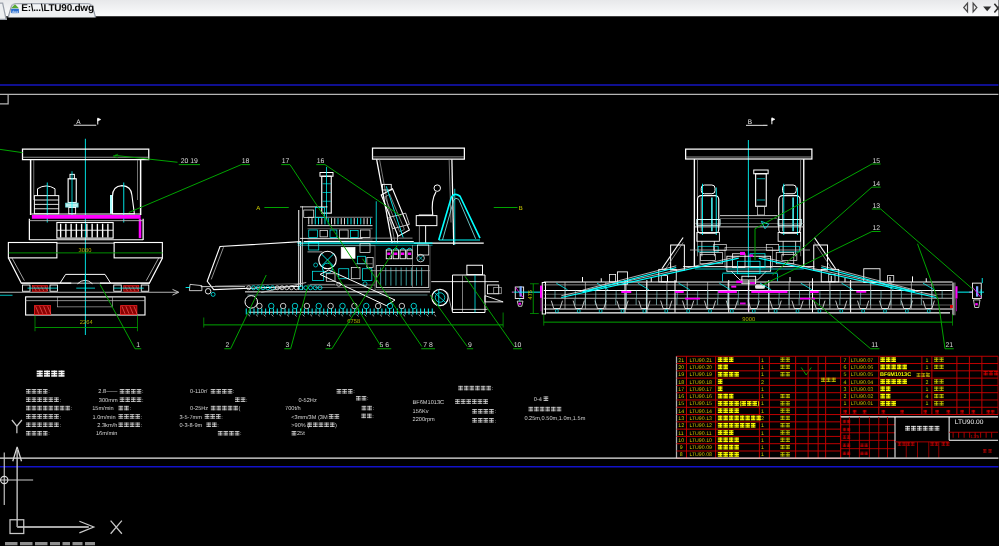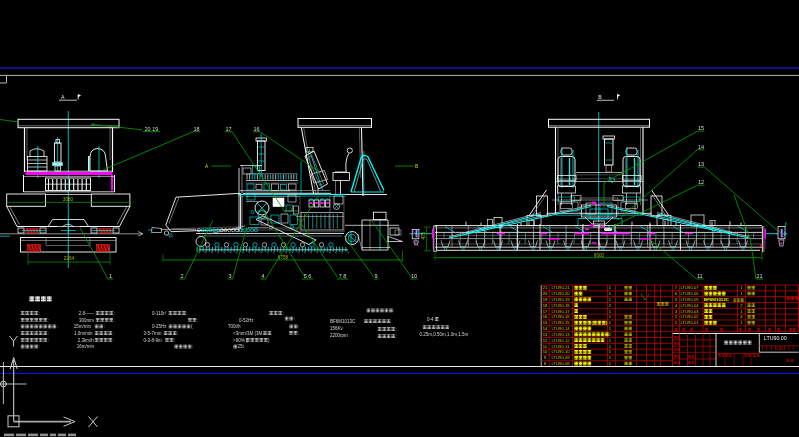--- a/index.html
+++ b/index.html
@@ -2059,12 +2059,28 @@
 <line x1="3.4" y1="362" x2="3.4" y2="404" stroke="#cccccc" stroke-width="0.9"></line>
 <circle cx="3.4" cy="384" r="2.9" stroke="#dddddd" stroke-width="0.9" fill="none"></circle>
 <rect x="4" y="433.6" width="10" height="2.6" fill="#8e8e8e"></rect>
 <rect x="16" y="433.6" width="10" height="2.6" fill="#8e8e8e"></rect>
 <rect x="28" y="433.6" width="10" height="2.6" fill="#8e8e8e"></rect>
 <rect x="40" y="433.6" width="8" height="2.6" fill="#8e8e8e"></rect>
 <rect x="50" y="433.6" width="6" height="2.6" fill="#8e8e8e"></rect>
 <rect x="58" y="433.6" width="8" height="2.6" fill="#8e8e8e"></rect>
 <rect x="68" y="433.6" width="8" height="2.6" fill="#8e8e8e"></rect>
 </svg>
+<div id="tabbar">
+  <div id="stub"></div>
+  <div id="tab"></div>
+  <svg id="dwgicon" viewBox="0 0 9 9">
+        <path d="M1,4 L4.5,0.5 L8,4 Z" fill="#57a832"></path>
+        <rect x="1" y="4.5" width="7" height="4" rx="0.7" fill="#2a6fd0"></rect>
+        <text x="4.5" y="8" font-size="3" fill="#fff" text-anchor="middle" font-family="&quot;Liberation Sans&quot;, sans-serif">dwg</text>
+      </svg>
+  <div id="tabtext">E:\...\LTU90.dwg</div>
+  <svg style="position:absolute;left:769px;top:1px" width="30" height="11" viewBox="0 0 30 11">
+    <path d="M5,1.5 L2,5 L5,8.5 Z" fill="none" stroke="#4a4a4a" stroke-width="1"></path>
+    <path d="M9.5,1.5 L12.5,5 L9.5,8.5 Z" fill="none" stroke="#4a4a4a" stroke-width="1"></path>
+    <path d="M17.5,4.2 L24,4.2 L20.75,8 Z" fill="#2e2e2e"></path>
+    <path d="M26.5,2 L32.5,9 M32.5,2 L26.5,9" stroke="#2e2e2e" stroke-width="1.3"></path>
+  </svg>
+</div>
 </div>
 </body></html>

